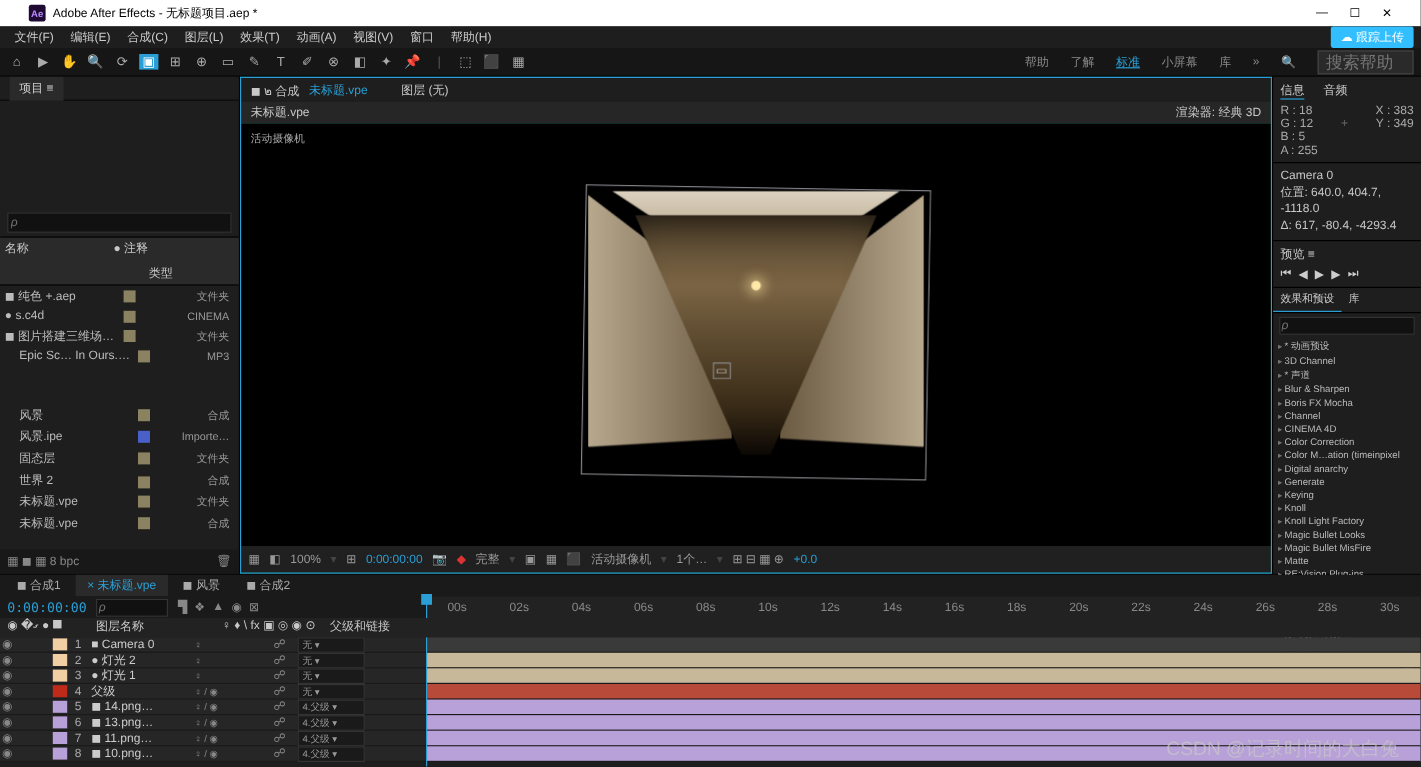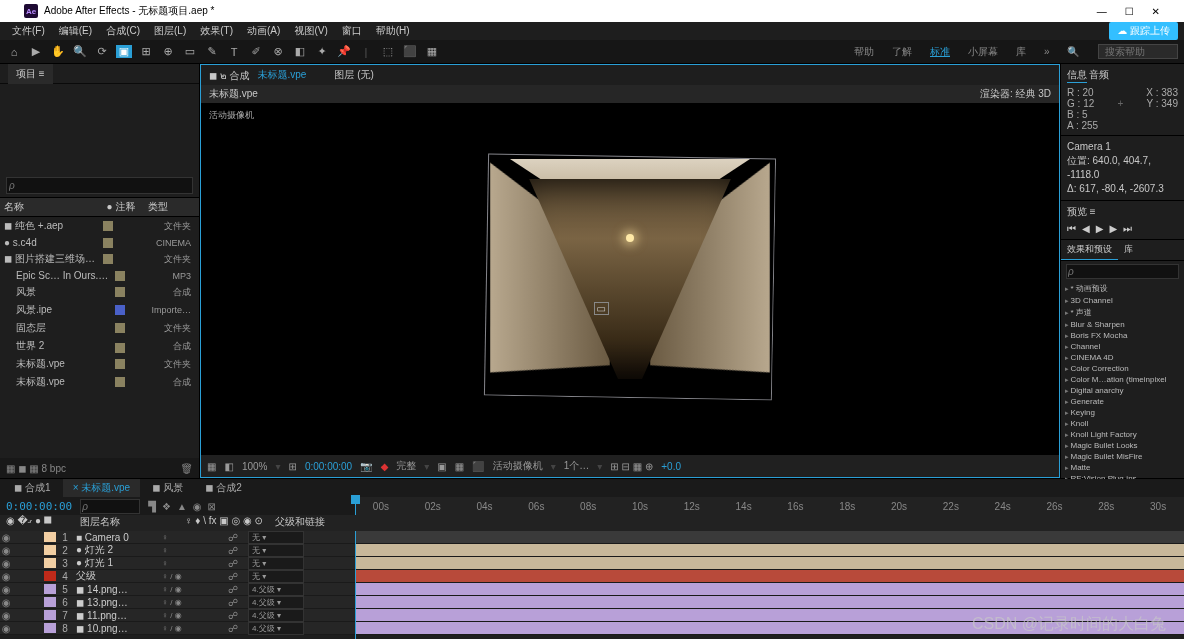--- a/index.html
+++ b/index.html
@@ -9,33 +9,33 @@
   .ae-icon { width:14px; height:14px; background:#1e0a33; color:#b98bff; display:flex; align-items:center; justify-content:center; font-size:8px; font-weight:bold; border-radius:2px; }
   .win-controls { display:flex; gap:18px; font-size:11px; color:#000; }
   .menu-bar { height:18px; background:#1e1e1e; display:flex; align-items:center; padding:0 6px; gap:2px; color:#ccc; }
   .menu-bar span { padding:0 6px; }
   .tool-bar { height:24px; background:#161616; display:flex; align-items:center; justify-content:space-between; padding:0 6px; border-bottom:1px solid #000; }
   .tools-left { display:flex; gap:6px; align-items:center; color:#aaa; }
   .tools-left span { width:16px; text-align:center; font-size:11px; }
   .tools-right { display:flex; gap:18px; align-items:center; }
   .tools-right span { color:#888; }
   .tools-right .active { color:#2a9fd6; text-decoration:underline; }
-  .search-box { background:#2a2a2a; border:1px solid #444; padding:1px 6px; color:#777; font-size:10px; width:80px; }
+  .search-box { background:#2a2a2a; border:1px solid #444; padding:1px 6px; color:#777; font-size:14px; width:80px; }
   .main { display:flex; height:414px; }
   .panel-project { width:200px; background:#1e1e1e; border-right:1px solid #000; display:flex; flex-direction:column; }
   .panel-header { height:20px; display:flex; align-items:center; padding:0 8px; background:#1e1e1e; border-bottom:1px solid #0a0a0a; }
   .panel-header .tab { color:#ccc; padding:3px 8px; }
   .panel-header .tab.active { background:#2a2a2a; }
   .proj-preview { height:90px; }
   .proj-search { padding:3px 6px; }
   .proj-search input { width:100%; background:#111; border:1px solid #333; padding:2px; font-style:italic; color:#2a9fd6; }
-  .proj-head { display:flex; background:#2a2a2a; border-top:1px solid #000; border-bottom:1px solid #000; padding:2px 4px; gap:12px; }
+  .proj-head { display:flex; background:#2a2a2a; border-top:1px solid #000; border-bottom:1px solid #000; padding:2px 4px; gap:0; }
   .proj-head .c1 { width:90px; }
   .proj-head .c2 { width:30px;text-align:center; }
-  .proj-head .c3 { flex:1; }
+  .proj-head .c3 { flex:1;margin-top:21px; }
   .proj-row { display:flex; align-items:center; padding:2px 4px; gap:4px; color:#bbb; }
   .proj-row .nm { width:95px; white-space:nowrap; overflow:hidden; text-overflow:ellipsis; }
   .swatch { width:10px; height:10px; }
   .proj-row .tp { flex:1; color:#999; font-size:9px; text-align:right; padding-right:4px;}
   .proj-footer { margin-top:auto; height:20px; background:#181818; display:flex; align-items:center; gap:10px; padding:0 6px; color:#888;}
   .panel-viewer { flex:1; background:#0f766e; display:flex; flex-direction:column; border:1px solid #2a9fd6; }
   .viewer-tabs { height:20px; display:flex; align-items:center; padding:0 8px; gap:8px; background:#1e1e1e; }
   .viewer-tabs .attab { color:#2a9fd6; }
   .viewer-sub { height:18px; display:flex; align-items:center; justify-content:space-between; padding:0 8px; background:#262626; font-size:9px;}
   .viewer-canvas { flex:1; background:#000; position:relative; overflow:hidden; display:flex; align-items:center; justify-content:center; }
@@ -55,21 +55,21 @@
           clip-path: polygon(0 0, 100% 0, 62% 100%, 38% 100%);}
   .edge { position:absolute; border:1px solid rgba(220,220,230,0.6); pointer-events:none;}
   .edge.a{ left:-4px; top:-8px; width:288px; height:242px; transform:rotate(1deg);}
   .light { position:absolute; left:50%; top:70px; width:8px; height:8px; border-radius:50%; background:#ffe9a8; box-shadow:0 0 10px 4px rgba(255,230,160,0.5); transform:translateX(-50%);}
   .cam-icon { position:absolute; left:37%; top:60%; color:#ccc; font-size:10px; border:1px solid #888; padding:0 2px;}
   .viewer-foot { height:22px; background:#202020; display:flex; align-items:center; gap:8px; padding:0 6px; color:#999; font-size:9px;}
   .viewer-foot .sep { color:#444; }
   .viewer-foot .blue { color:#2a9fd6; }
   .panel-right { width:124px; background:#1e1e1e; display:flex; flex-direction:column; border-left:1px solid #000;}
   .info-panel { padding:4px 6px; border-bottom:1px solid #000;}
-  .info-tabs { display:flex; gap:2px; margin-bottom:4px;}
+  .info-tabs { display:flex; gap:16px; margin-bottom:4px;}
   .info-tabs span:first-child { color:#ccc; border-bottom:1px solid #2a9fd6;}
   .rgba-row { display:flex; justify-content:space-between; font-size:9px; color:#aaa;}
   .cam-info { padding:4px 6px; border-bottom:1px solid #000; font-size:8px; line-height:1.4;}
   .preview-ctrl { padding:4px 6px; border-bottom:1px solid #000;}
   .play-btns { display:flex; gap:6px; margin-top:4px; font-size:9px; color:#ccc;}
   .fx-panel { flex:1; display:flex; flex-direction:column;}
   .fx-head { display:flex; border-bottom:1px solid #000;}
   .fx-head span { padding:3px 6px; font-size:9px;}
   .fx-head span.active { border-bottom:1px solid #2a9fd6; color:#ccc;}
   .fx-search input { width:calc(100% - 10px); margin:3px 5px; background:#111; border:1px solid #333; padding:1px; color:#2a9fd6; font-style:italic;}
@@ -201,21 +201,21 @@
         <div class="proj-row" style="padding-left: 4px;">
           <span class="nm">◼ 图片搭建三维场… 27.aep</span>
           <span class="swatch" style="background:#8a8260"></span>
           <span class="tp">文件夹</span>
         </div>
         <div class="proj-row" style="padding-left: 16px;">
           <span class="nm">Epic Sc… In Ours.mp3</span>
           <span class="swatch" style="background:#8a8260"></span>
           <span class="tp">MP3</span>
         </div>
-        <div class="proj-row" style="padding-left: 16px;">
+        <div class="proj-row" style="padding-left: 16px; margin-top: 33px;">
           <span class="nm">风景</span>
           <span class="swatch" style="background:#8a8260"></span>
           <span class="tp">合成</span>
         </div>
         <div class="proj-row" style="padding-left: 16px;">
           <span class="nm">风景.ipe</span>
           <span class="swatch" style="background:#4a60c8"></span>
           <span class="tp">Importe…</span>
         </div>
         <div class="proj-row" style="padding-left: 16px;">
@@ -290,41 +290,41 @@
     </div>
   </div>
 
   <div class="panel-right">
     <div class="info-panel">
       <div class="info-tabs">
         <span>信息</span>
         <span>音频</span>
       </div>
       <div class="rgba-row">
-          <span>R : <span>20</span></span>
+          <span>R : <span>18</span></span>
           <span>X : <span>383</span></span>
         </div>
       <div class="rgba-row">
           <span>G : <span>12</span></span>
           <span style="color:#666">+</span>
           <span>Y : <span>349</span></span>
         </div>
       <div class="rgba-row">
           <span>B : <span>5</span></span>
           <span></span>
         </div>
       <div class="rgba-row">
           <span>A : <span>255</span></span>
           <span></span>
         </div>
     </div>
     <div class="cam-info">
-      <div>Camera 1</div>
+      <div>Camera 0</div>
       <div>位置: 640.0, 404.7, -1118.0</div>
-      <div>Δ: 617, -80.4, -2607.3</div>
+      <div>Δ: 617, -80.4, -4293.4</div>
     </div>
     <div class="preview-ctrl">
       <div>预览 ≡</div>
       <div class="play-btns">
         <span>⏮</span>
         <span>◀</span>
         <span>▶</span>
         <span>▶</span>
         <span>⏭</span>
       </div>

